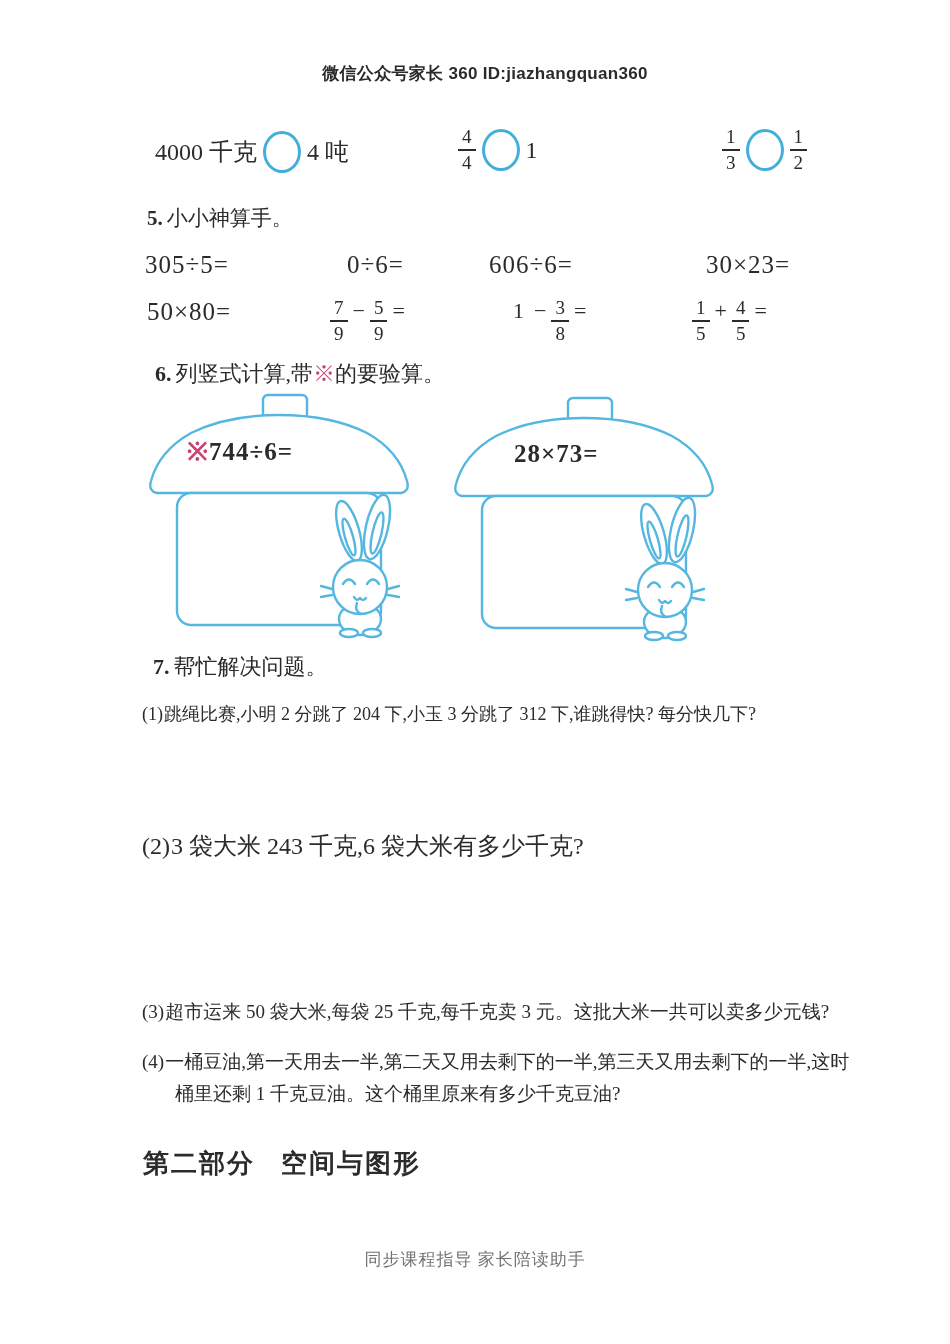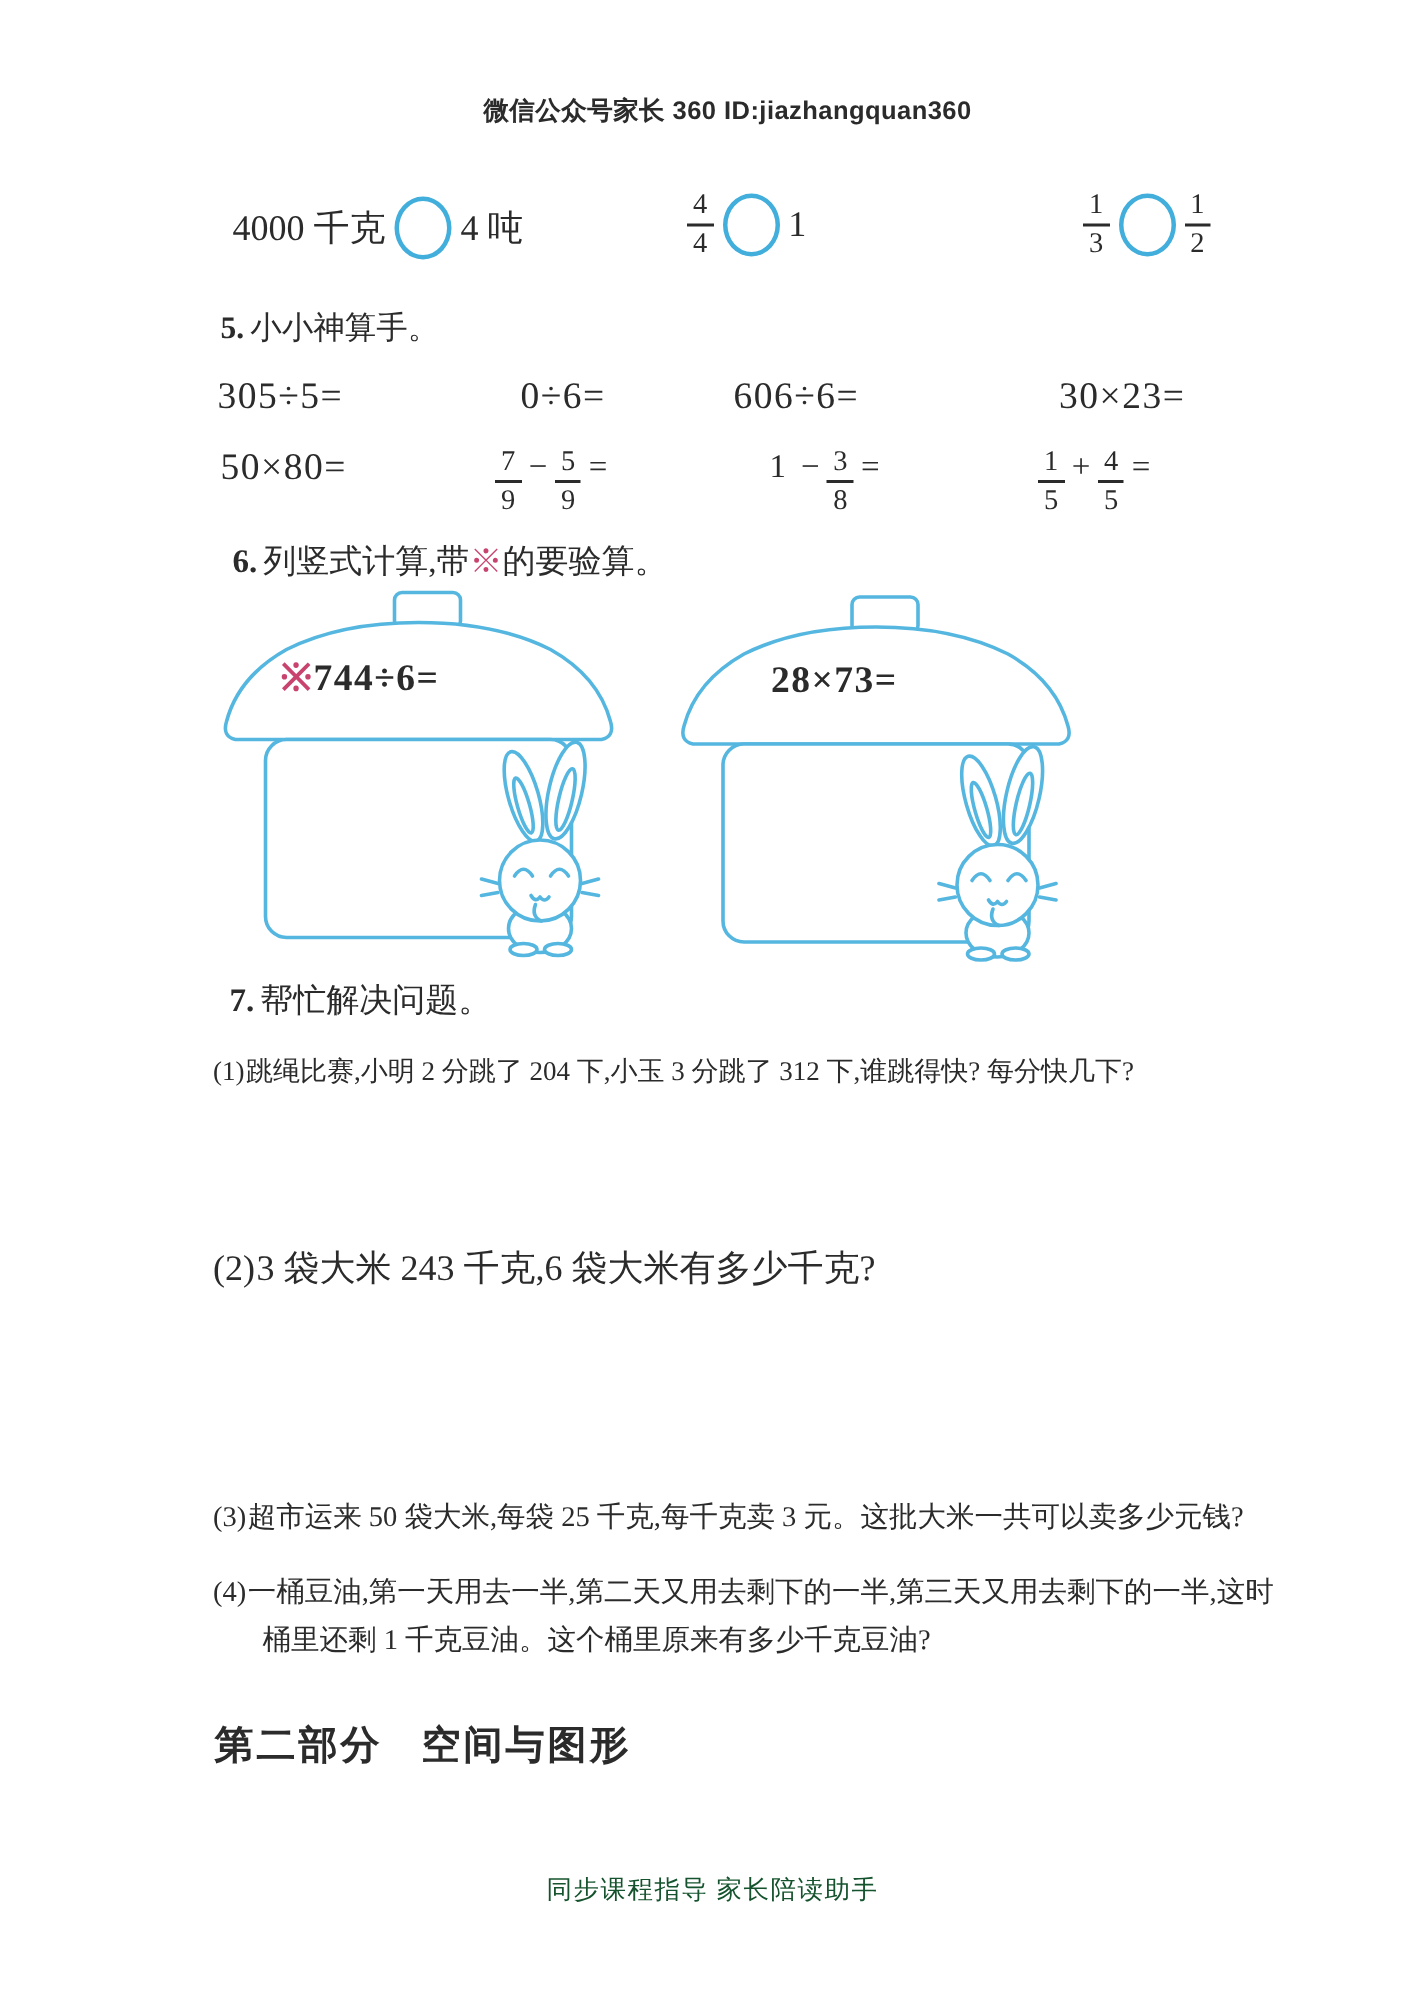--- a/index.html
+++ b/index.html
@@ -44,21 +44,21 @@
   
   .wp { line-height: 1.7; }
   .wp-label { margin-right: 1px; }
   .nowrap { white-space: nowrap; }
   .hang { padding-left: 33px; text-indent: -33px; }
 
   .section2 { font-size: 26px; font-weight: 700; letter-spacing: 2px; }
   .section2 .gap { display: inline-block; width: 26px; }
 
   .footer { top: 1248px; left: 0; width: 100%; text-align: center;
-            font-size: 17px; color: #14532d; letter-spacing: 1px; }
+            font-size: 17px; color: #737373; letter-spacing: 1px; }
 </style>
 </head>
 <body>
 
 <div class="abs watermark hei">微信公众号家长 360 ID:jiazhangquan360</div>
 
 <div class="abs cmp" style="top:128px; left:155px;">
   <span>4000 千克</span>
   <span class="cmp-circle"></span>
   <span>4 吨</span>

